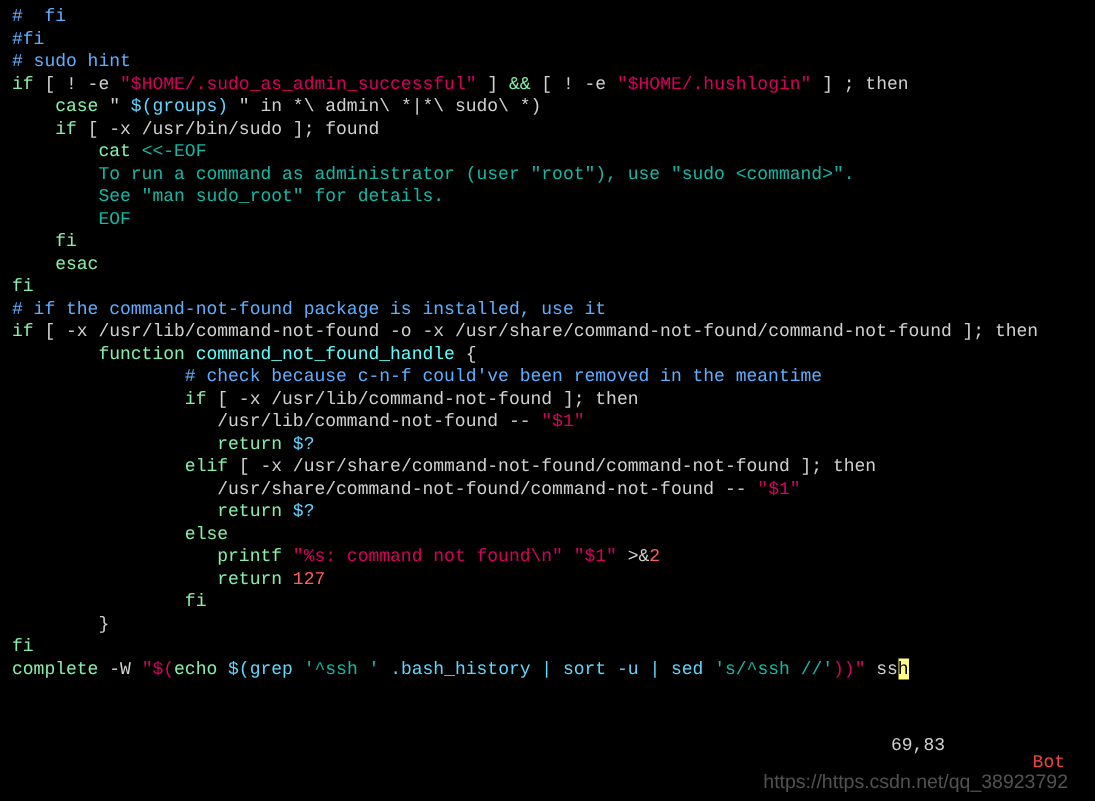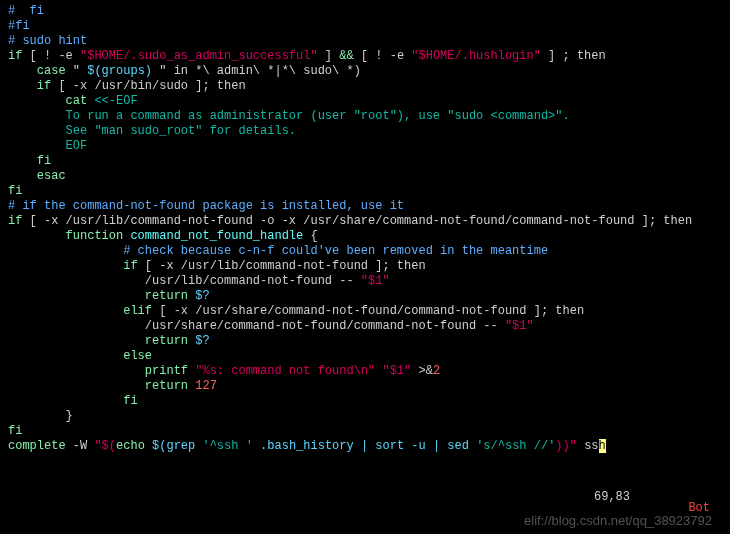--- a/index.html
+++ b/index.html
@@ -63,21 +63,21 @@
 </head>
 <body>
 
 <div>
 <div class="line blue">#  fi</div>
 <div class="line blue">#fi</div>
 <div class="line"></div>
 <div class="line blue"># sudo hint</div>
 <div class="line"><span class="keyword">if</span><span class="white"> [ ! -e </span><span class="red">"$HOME/.sudo_as_admin_successful"</span><span class="white"> ] </span><span class="keyword">&amp;&amp;</span><span class="white"> [ ! -e </span><span class="red">"$HOME/.hushlogin"</span><span class="white"> ] ; then</span></div>
 <div class="line"><span class="keyword">    case</span><span class="white"> " </span><span class="kw2">$(groups)</span><span class="white"> " in *\ admin\ *|*\ sudo\ *)</span></div>
-<div class="line"><span class="keyword">    if</span><span class="white"> [ -x /usr/bin/sudo ]; then</span></div>
+<div class="line"><span class="keyword">    if</span><span class="white"> [ -x /usr/bin/sudo ]; found</span></div>
 <div class="line"><span class="keyword">        cat</span><span class="str"> &lt;&lt;-EOF</span></div>
 <div class="line str">        To run a command as administrator (user "root"), use "sudo &lt;command&gt;".</div>
 <div class="line str">        See "man sudo_root" for details.</div>
 <div class="line"></div>
 <div class="line str">        EOF</div>
 <div class="line keyword">    fi</div>
 <div class="line keyword">    esac</div>
 <div class="line keyword">fi</div>
 <div class="line"></div>
 <div class="line blue"># if the command-not-found package is installed, use it</div>
@@ -94,13 +94,13 @@
 <div class="line"><span class="keyword">                   printf</span><span> </span><span class="red">"%s: command not found\n"</span><span> </span><span class="red">"$1"</span><span class="white"> &gt;&amp;</span><span class="num">2</span></div>
 <div class="line"><span class="keyword">                   return</span><span> </span><span class="num">127</span></div>
 <div class="line keyword">                fi</div>
 <div class="line white">        }</div>
 <div class="line keyword">fi</div>
 <div class="line"><span class="keyword">complete</span><span class="white"> -W </span><span class="red">"$(</span><span class="keyword">echo</span><span> </span><span class="kw2">$(grep </span><span class="str">'^ssh '</span><span class="kw2"> .bash_history | sort -u | sed </span><span class="str">'s/^ssh //'</span><span class="red">))"</span><span class="white"> ss</span><span class="cursor">h</span></div>
 </div>
 
 <div class="status">69,83</div>
 <div class="status2">Bot</div>
-<div class="watermark">elif://blog.csdn.net/qq_38923792</div>
+<div class="watermark">https://https.csdn.net/qq_38923792</div>
 
 </body></html>

